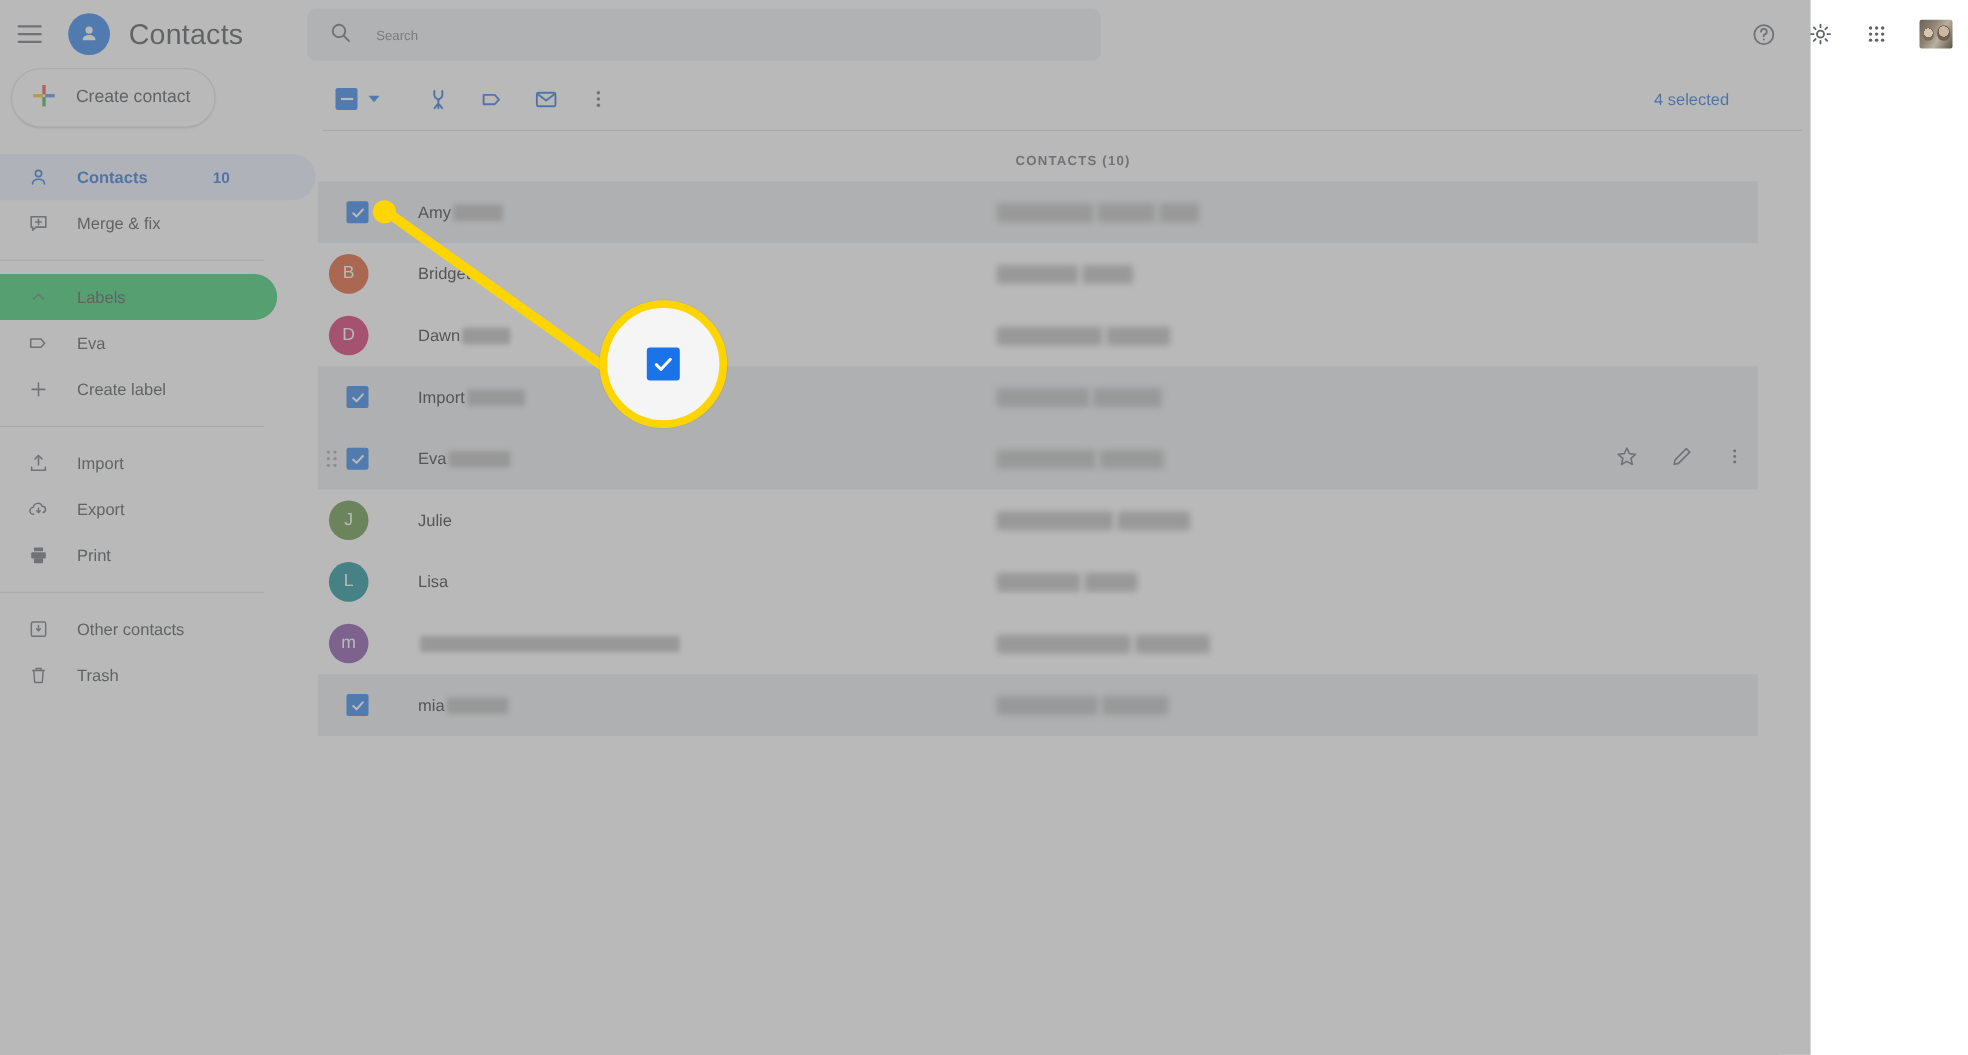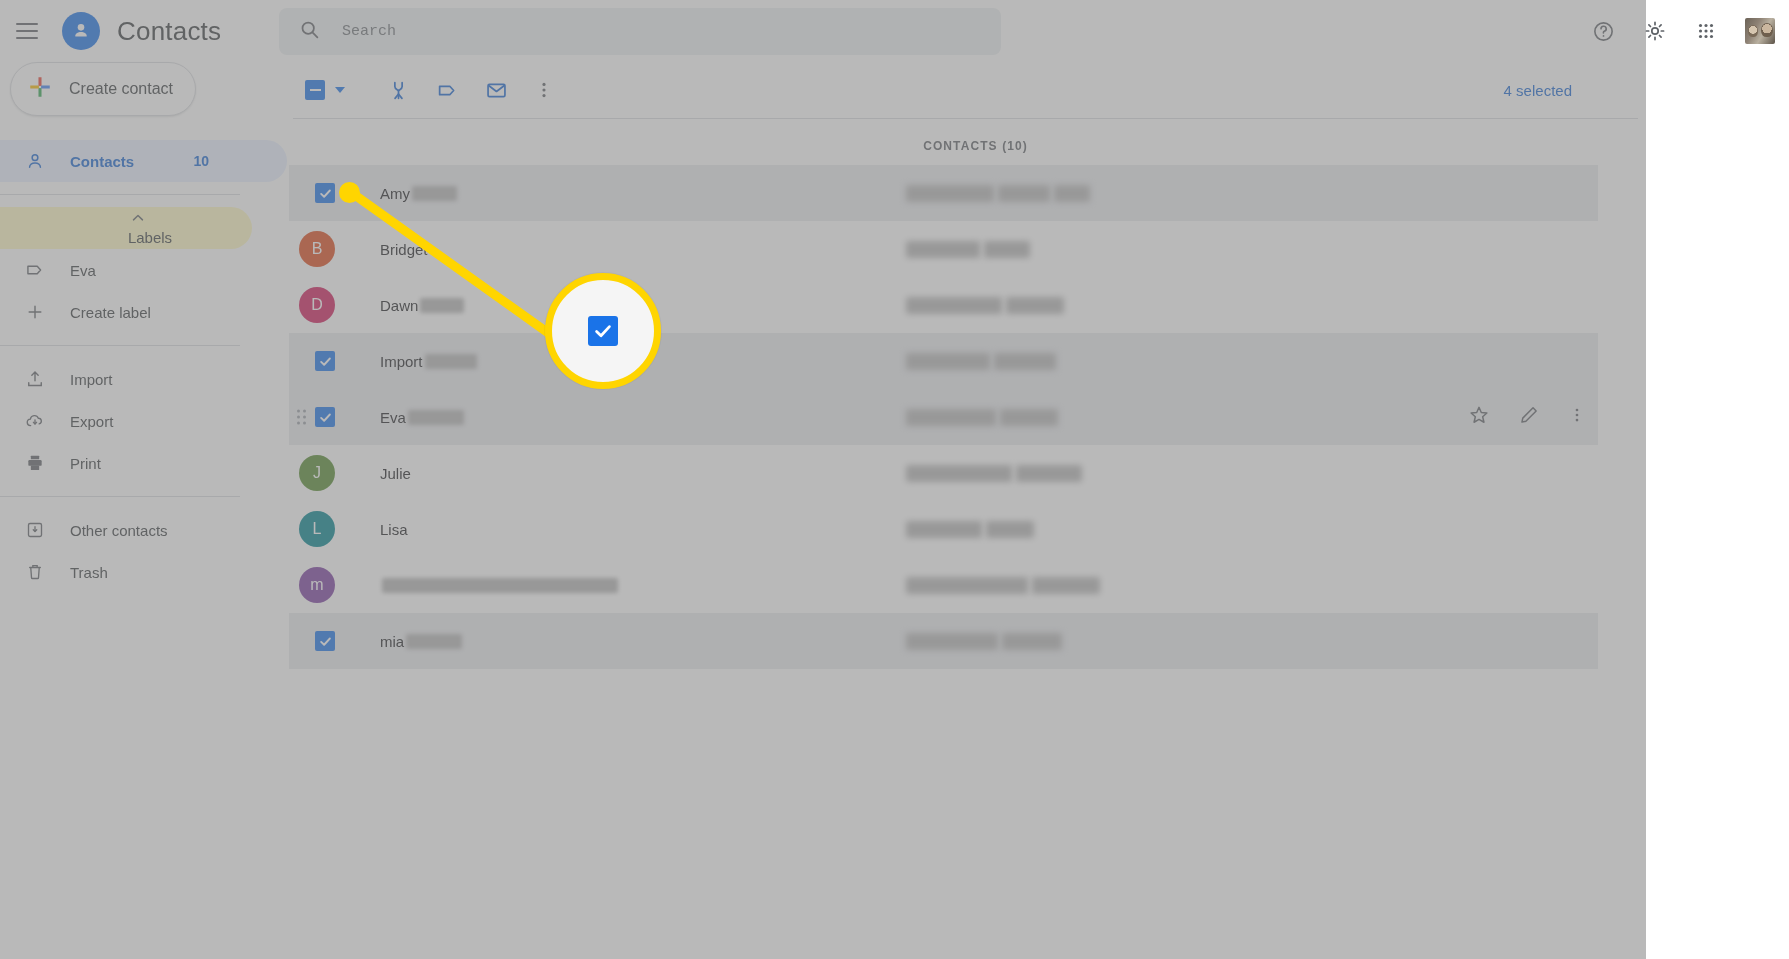--- a/index.html
+++ b/index.html
@@ -30,21 +30,21 @@
     font-size: 26px; color: #3c4043; margin-left: 17px; letter-spacing: .2px;
     white-space: nowrap;
   }
   .searchbar {
     position: absolute; left: 279px; top: 8px; width: 722px; height: 47px;
     background: #eceff1; border-radius: 8px; display: flex; align-items: center;
   }
   .search-ico { margin-left: 20px; margin-right: 22px; flex: none; }
   .search-input {
     border: none; outline: none; background: transparent;
-    font-family: Liberation Mono, monospace; font-size: 15px; color: #c2410c;
+    font-family: Liberation Sans, sans-serif; font-size: 12px; color: #c2410c;
     width: 600px; height: 100%;
   }
   .search-input::placeholder { color: #70757a; }
   .header-right {
     position: absolute; right: 14px; top: 0; height: 62px;
     display: flex; align-items: center; gap: 28px;
   }
   .hicon { cursor: pointer; display: flex; align-items: center; justify-content: center; }
   .avatar-photo {
     width: 30px; height: 26px; border-radius: 2px; overflow: hidden;
@@ -75,21 +75,21 @@
 
   .nav { margin-top: 24px; }
   .nav-item {
     display: flex; align-items: center; height: 42px;
     border-radius: 0 21px 21px 0; cursor: pointer;
     padding-left: 24px; position: relative;
   }
   .nav-item.active { background: #e8f0fe; }
   .nav-item.active .nav-label { color: #1967d2; font-weight: bold; }
   .nav-item.active .nav-count { color: #1967d2; font-weight: bold; }
-  .nav-item.labels-row { background: #fef9c3; width: 252px; flex-direction: column; }
+  .nav-item.labels-row { background: #22c55e; width: 252px; }
   .nav-ico { width: 22px; height: 22px; flex: none; display: flex; align-items: center; justify-content: center; }
   .nav-label { font-size: 15px; color: #3c4043; margin-left: 24px; white-space: nowrap; }
   .nav-count { position: absolute; right: 78px; font-size: 14px; color: #5f6368; }
   .nav-sep { height: 1px; background: #dadce0; margin: 12px 16px 12px 0; width: 240px; }
 
   
   .main { position: absolute; left: 287px; top: 62px; right: 0; bottom: 0; text-align: center; }
   .toolbar { height: 56px; display: flex; align-items: center; padding-left: 18px; position: relative; }
   .tb-item { margin-right: 26px; cursor: pointer; display: flex; align-items: center; }
   .sel-checkbox {
@@ -235,20 +235,29 @@
           <svg width="20" height="20" viewBox="0 0 24 24" fill="none" stroke="#1967d2" stroke-width="1.8">
             <circle cx="12" cy="8" r="3.4"></circle>
               <path d="M5.5 19.5c0-3.1 2.9-5.2 6.5-5.2s6.5 2.1 6.5 5.2" stroke-linecap="round"></path>
           </svg>
         </span>
         <span class="nav-label">Contacts</span>
         <span class="nav-count">10</span>
       </div>
 
 
+      <div class="nav-item">
+        <span class="nav-ico">
+          <svg width="20" height="20" viewBox="0 0 24 24" fill="none" stroke="#5f6368" stroke-width="1.7">
+            <path d="M4 4.8h16v11.4H9.4L5.6 19.6v-3.4H4z" stroke-linejoin="round"></path>
+            <path d="M12 7.6v6M9 10.6h6" stroke-linecap="round"></path>
+          </svg>
+        </span>
+        <span class="nav-label">Merge &amp; fix</span>
+      </div>
 
       <div class="nav-sep"></div>
 
       <div class="nav-item labels-row">
         <span class="nav-ico">
           <svg width="18" height="18" viewBox="0 0 24 24" fill="none" stroke="#5f6368" stroke-width="1.9">
             <polyline points="6,14.5 12,8.6 18,14.5" stroke-linecap="round" stroke-linejoin="round"></polyline>
           </svg>
         </span>
         <span class="nav-label">Labels</span>

